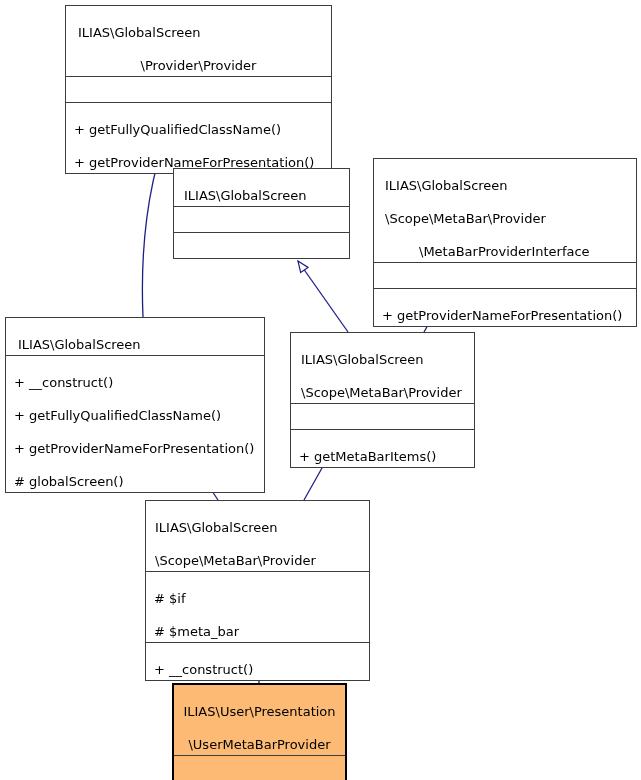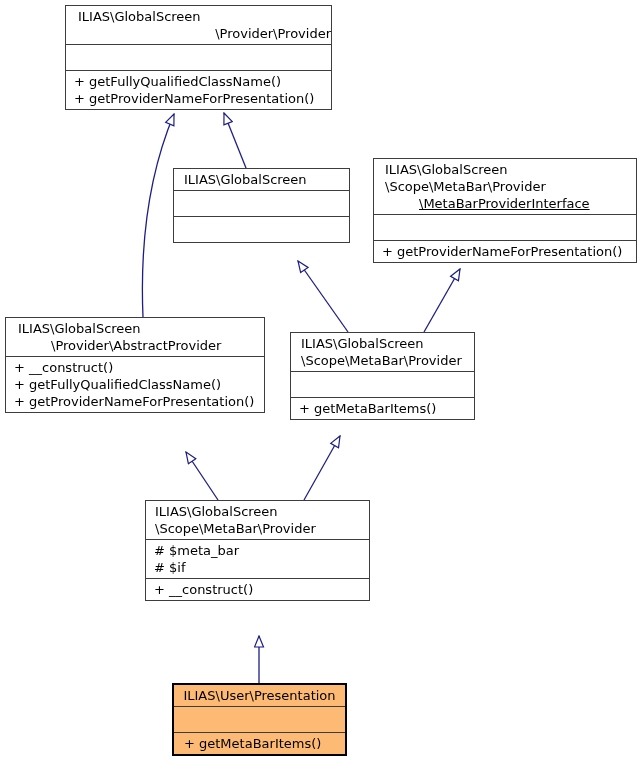--- a/index.html
+++ b/index.html
@@ -13,31 +13,31 @@
   }
   #edges{position:absolute;left:0;top:0;width:641px;height:780px;}
   .cls{
     position:absolute;
     background:#ffffff;
     border:1.5px solid #3d3d3d;
     box-sizing:border-box;
   }
   .sec{padding:2px 0;}
   .sec + .sec{border-top:1.5px solid #3d3d3d;}
-  .sec div{white-space:nowrap;padding-left:8px;}
+  .sec div{white-space:nowrap;padding-left:8px;margin-top:16px;}
   .empty{height:21px;}
   
   .b1{left:65px;top:5px;width:267px;}
   .b1 .title div{padding-left:12px;}
-  .b1 .title div:nth-child(2){padding-left:0;text-align:right;}
+  .b1 .title div:nth-child(2){padding-left:0;text-align:center;}
   .b2{left:173px;top:168px;width:177px;}
   .b2 .title div{padding-left:10px;}
   .b3{left:373px;top:158px;width:264px;}
   .b3 .title div{padding-left:11px;}
-  .b3 .title div:nth-child(3){padding-left:45px;text-decoration:underline;}
+  .b3 .title div:nth-child(3){padding-left:45px;}
   .b4{left:5px;top:317px;width:260px;}
   .b4 .title div{padding-left:12px;}
   .b4 .title div:nth-child(2){padding-left:45px;}
   .b5{left:290px;top:332px;width:185px;}
   .b5 .title div{padding-left:10px;}
   .b6{left:145px;top:500px;width:225px;}
   .b6 .title div{padding-left:9px;}
   .b7{left:172px;top:683px;width:175px;background:#fdba74;border:2px solid #000000;}
   .b7 .title div{padding-left:0;text-align:center;}
   .b7 .methods div{padding-left:10px;}
@@ -90,57 +90,58 @@
     </div>
     <div class="sec empty"></div>
     <div class="sec methods">
       <div>+ getProviderNameForPresentation()</div>
     </div>
   </div>
 
   <div class="cls b4">
     <div class="sec title">
       <div>ILIAS\GlobalScreen</div>
-      <div>\Provider\AbstractProvider</div>
     </div>
     <div class="sec methods">
       <div>+ __construct()</div>
       <div>+ getFullyQualifiedClassName()</div>
       <div>+ getProviderNameForPresentation()</div>
+      <div># globalScreen()</div>
     </div>
   </div>
 
   <div class="cls b5">
     <div class="sec title">
       <div>ILIAS\GlobalScreen</div>
       <div>\Scope\MetaBar\Provider</div>
     </div>
     <div class="sec empty"></div>
     <div class="sec methods">
       <div>+ getMetaBarItems()</div>
     </div>
   </div>
 
   <div class="cls b6">
     <div class="sec title">
       <div>ILIAS\GlobalScreen</div>
       <div>\Scope\MetaBar\Provider</div>
     </div>
     <div class="sec attrs">
+      <div># $if</div>
       <div># $meta_bar</div>
-      <div># $if</div>
     </div>
     <div class="sec methods">
       <div>+ __construct()</div>
     </div>
   </div>
 
   <div class="cls b7">
     <div class="sec title">
       <div>ILIAS\User\Presentation</div>
+      <div>\UserMetaBarProvider</div>
     </div>
     <div class="sec empty"></div>
     <div class="sec methods">
       <div>+ getMetaBarItems()</div>
     </div>
   </div>
 
 </div>
 
 </body></html>

